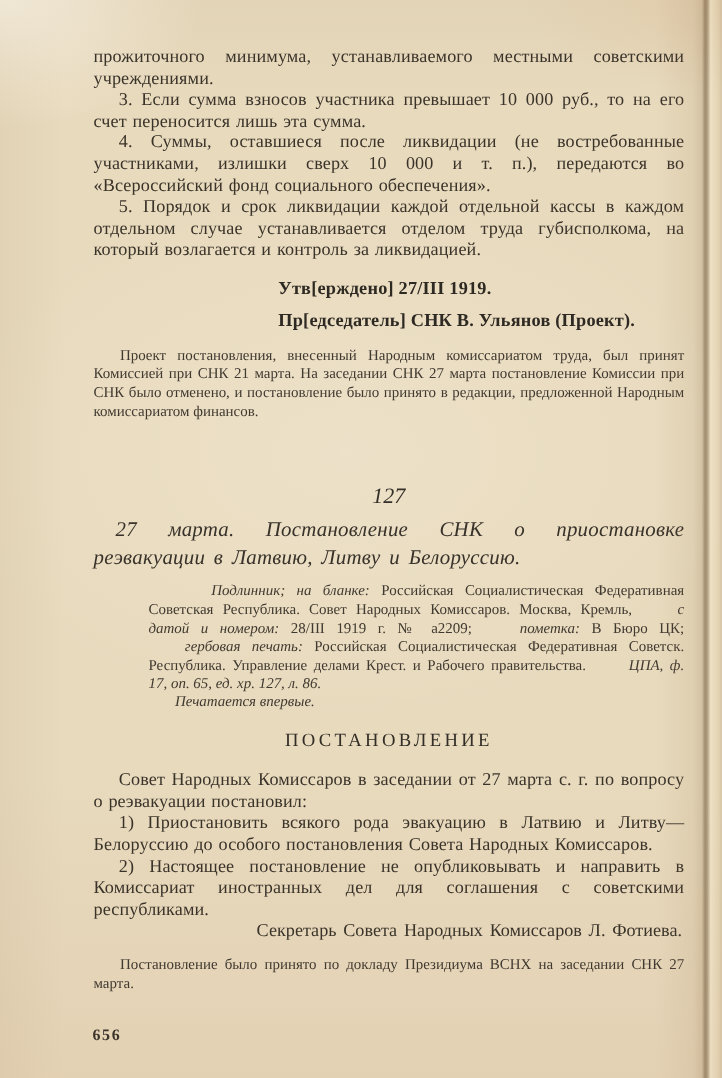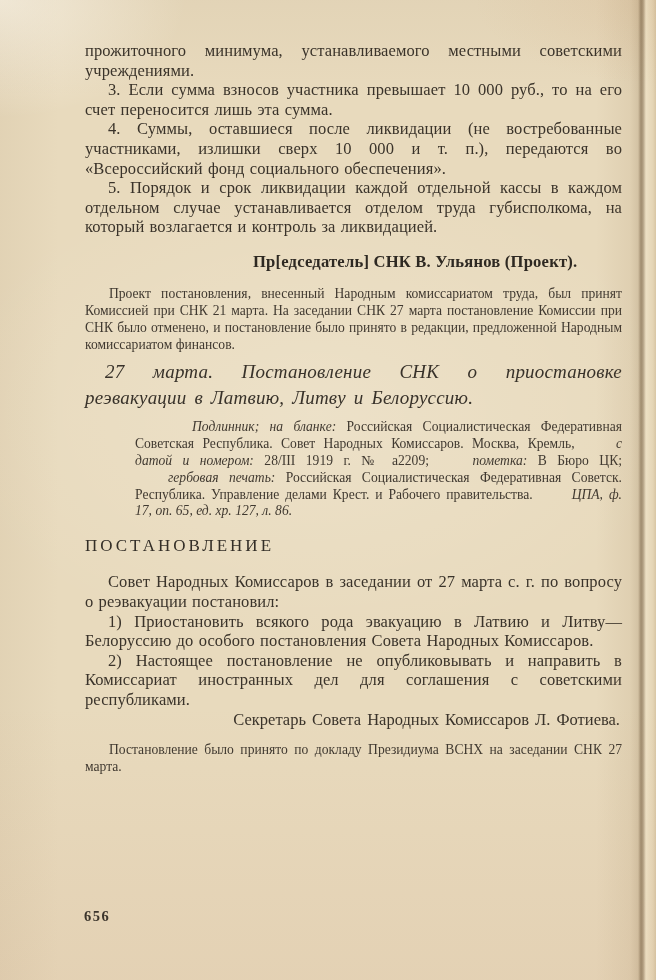--- a/index.html
+++ b/index.html
@@ -73,60 +73,63 @@
   .provenance {
     margin:8px 0 0 50px;
     font-size:13.6px; line-height:16.9px;
     text-align:justify; color:#403930;
   }
   .prov-first { text-indent:24px; }
   .prov-last  { text-indent:24px; font-style:italic; }
   .i { font-style:italic;margin-left:33px; }
 
   .doc-heading {
-    margin:15px 0 0; 
+    margin:15px 0 0; text-align:center;
     font-size:17px; font-weight:normal; letter-spacing:3px;
     line-height:22px; color:#332e27;
   }
   .docbody-start { margin-top:15px; }
 
   .signature {
     text-align:right; font-size:16.5px; line-height:20.5px;
     padding-right:2px; word-spacing:2px; color:#3a332a;
   }
   .note2 { margin-top:11px; }
 
   .page-number {
-    position:absolute; left:84px; top:908px;
+    position:absolute; left:84px; top:933px;
     font-size:14.5px; font-weight:bold; letter-spacing:1.5px;
     color:#3c352c;
   }
 </style>
 </head>
 <body>
 
 <div class="page">
   <div class="content">
 
     <p class="body noindent">прожиточного минимума, устанавливаемого местными советскими учреждениями.</p>
     <p class="body">3. Если сумма взносов участника превышает 10 000 руб., то на его счет переносится лишь эта сумма.</p>
     <p class="body">4. Суммы, оставшиеся после ликвидации (не востребованные участниками, излишки сверх 10 000 и т. п.), передаются во «Всероссийский фонд социального обеспечения».</p>
     <p class="body">5. Порядок и срок ликвидации каждой отдельной кассы в каждом отдельном случае устанавливается отделом труда губисполкома, на который возлагается и контроль за ликвидацией.</p>
 
     <div class="approval">
+      <p>Утв[ерждено] 27/III 1919.</p>
       <p>Пр[едседатель] СНК В. Ульянов (Проект).</p>
     </div>
 
     <p class="note">Проект постановления, внесенный Народным комиссариатом труда, был принят Комиссией при СНК 21 марта. На заседании СНК 27 марта постановление Комиссии при СНК было отменено, и постановление было принято в редакции, предложенной Народным комиссариатом финансов.</p>
 
+    <div class="entry-number">127</div>
 
     <p class="entry-heading">27 марта. Постановление СНК о приостановке реэвакуации в Латвию, Литву и Белоруссию.</p>
 
     <div class="provenance">
       <p class="prov-first"><span class="i">Подлинник; на бланке: </span><span>Российская Социалистическая Федеративная Советская Республика. Совет Народных Комиссаров. Москва, Кремль, </span><span class="i">с датой и номером: </span><span>28/III 1919 г. № а2209; </span><span class="i">пометка: </span><span>В Бюро ЦК; </span><span class="i">гербовая печать: </span><span>Российская Социалистическая Федеративная Советск. Республика. Управление делами Крест. и Рабочего правительства. </span><span class="i">ЦПА, ф. 17, оп. 65, ед. хр. 127, л. 86.</span></p>
+      <p class="prov-last">Печатается впервые.</p>
     </div>
 
     <h2 class="doc-heading">ПОСТАНОВЛЕНИЕ</h2>
 
     <p class="body docbody-start">Совет Народных Комиссаров в заседании от 27 марта с. г. по вопросу о реэвакуации постановил:</p>
     <p class="body">1) Приостановить всякого рода эвакуацию в Латвию и Литву—Белоруссию до особого постановления Совета Народных Комиссаров.</p>
     <p class="body">2) Настоящее постановление не опубликовывать и направить в Комиссариат иностранных дел для соглашения с советскими республиками.</p>
 
     <p class="signature">Секретарь Совета Народных Комиссаров Л. Фотиева.</p>
 

